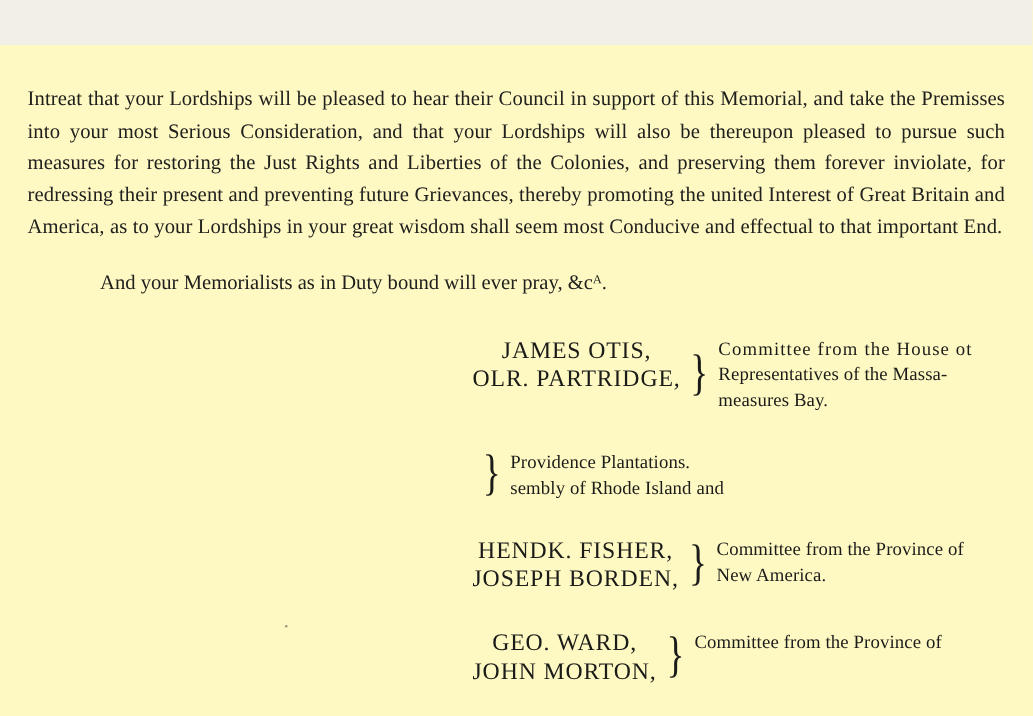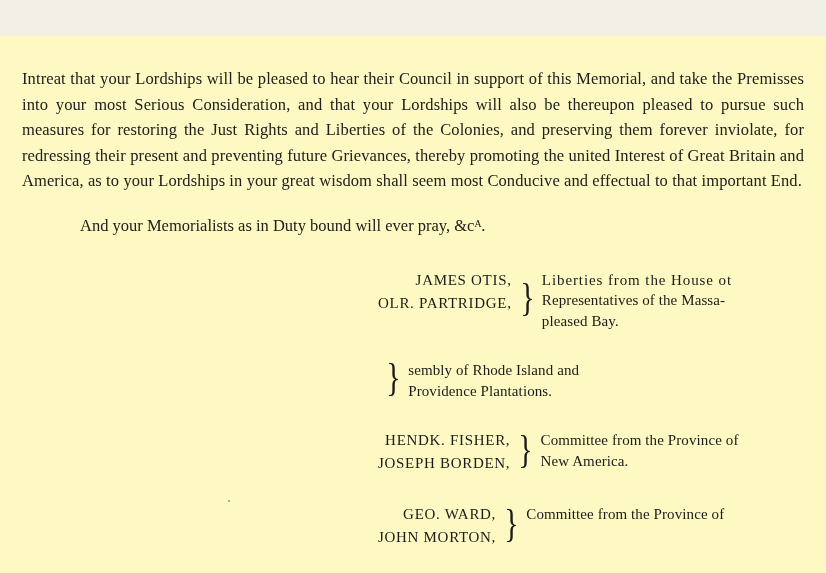--- a/index.html
+++ b/index.html
@@ -46,26 +46,26 @@
     margin-top: 30px;
     margin-left: 356px;
     width: 440px;
   }
   .sig-block {
     display: flex;
     align-items: flex-start;
     margin-bottom: 27px;
   }
   .sig-names {
-    font-size: 15px;
+    font-size: 19px;
     line-height: 23px;
     letter-spacing: 0.7px;
     white-space: nowrap;
     color: #1b1b19;
-    text-align: right;
+    text-align: center;
     padding-top: 1px;
   }
   .sig-names .name-line {
     display: block;
   }
   .brace {
     font-size: 40px;
     line-height: 38px;
     font-family: "Liberation Serif", serif;
     padding: 0 5px 0 6px;
@@ -109,31 +109,31 @@
 
   <div class="signatures">
 
     <div class="sig-block blk-1">
       <div class="sig-names">
         <span class="name-line">JAMES OTIS,</span>
         <span class="name-line">OLR. PARTRIDGE,</span>
       </div>
       <div class="brace">}</div>
       <div class="sig-desc">
-        <span class="desc-line">Liberties from the House ot</span>
+        <span class="desc-line">Committee from the House ot</span>
         <span class="desc-line">Representatives of the Massa-</span>
-        <span class="desc-line">pleased Bay.</span>
+        <span class="desc-line">measures Bay.</span>
       </div>
     </div>
 
     <div class="sig-block blk-2">
       <div class="brace">}</div>
       <div class="sig-desc">
+        <span class="desc-line">Providence Plantations.</span>
         <span class="desc-line">sembly of Rhode Island and</span>
-        <span class="desc-line">Providence Plantations.</span>
       </div>
     </div>
 
     <div class="sig-block blk-3">
       <div class="sig-names">
         <span class="name-line">HENDK. FISHER,</span>
         <span class="name-line">JOSEPH BORDEN,</span>
       </div>
       <div class="brace">}</div>
       <div class="sig-desc">

